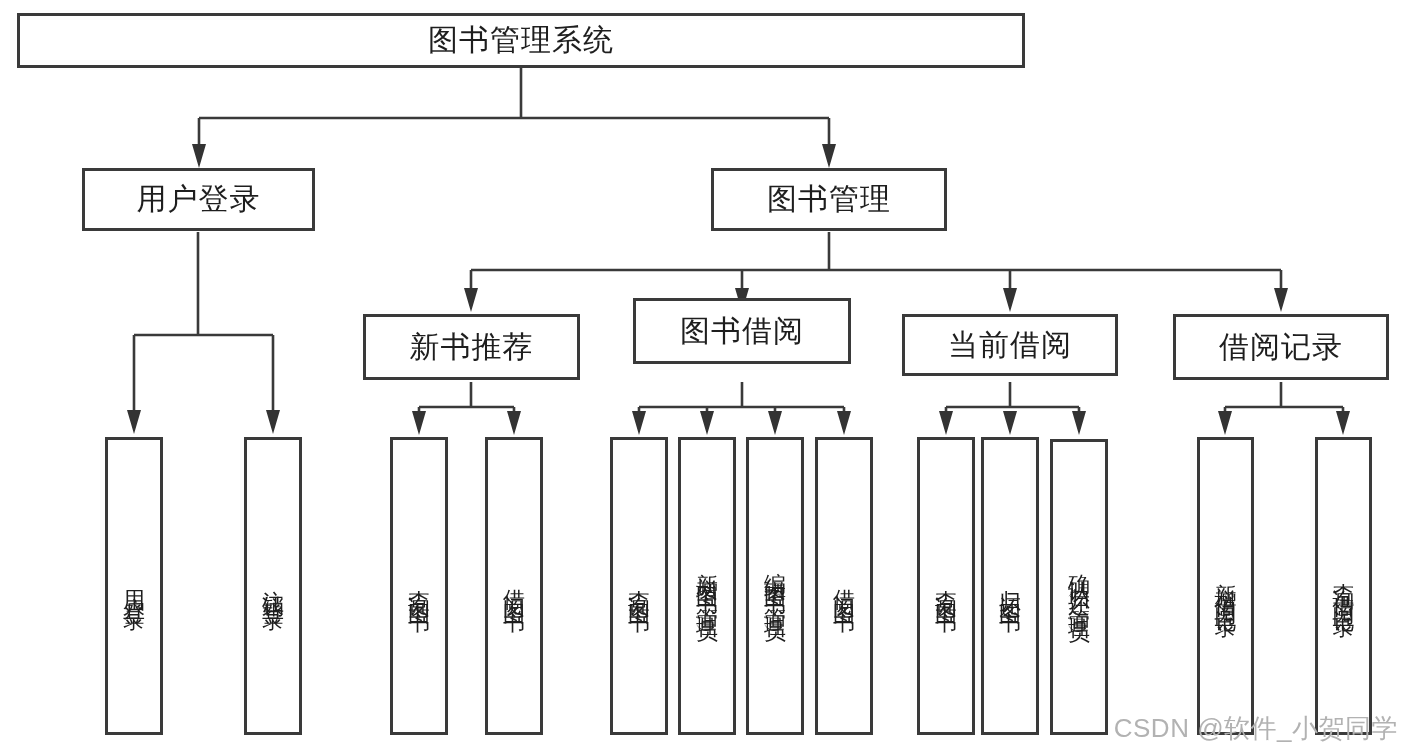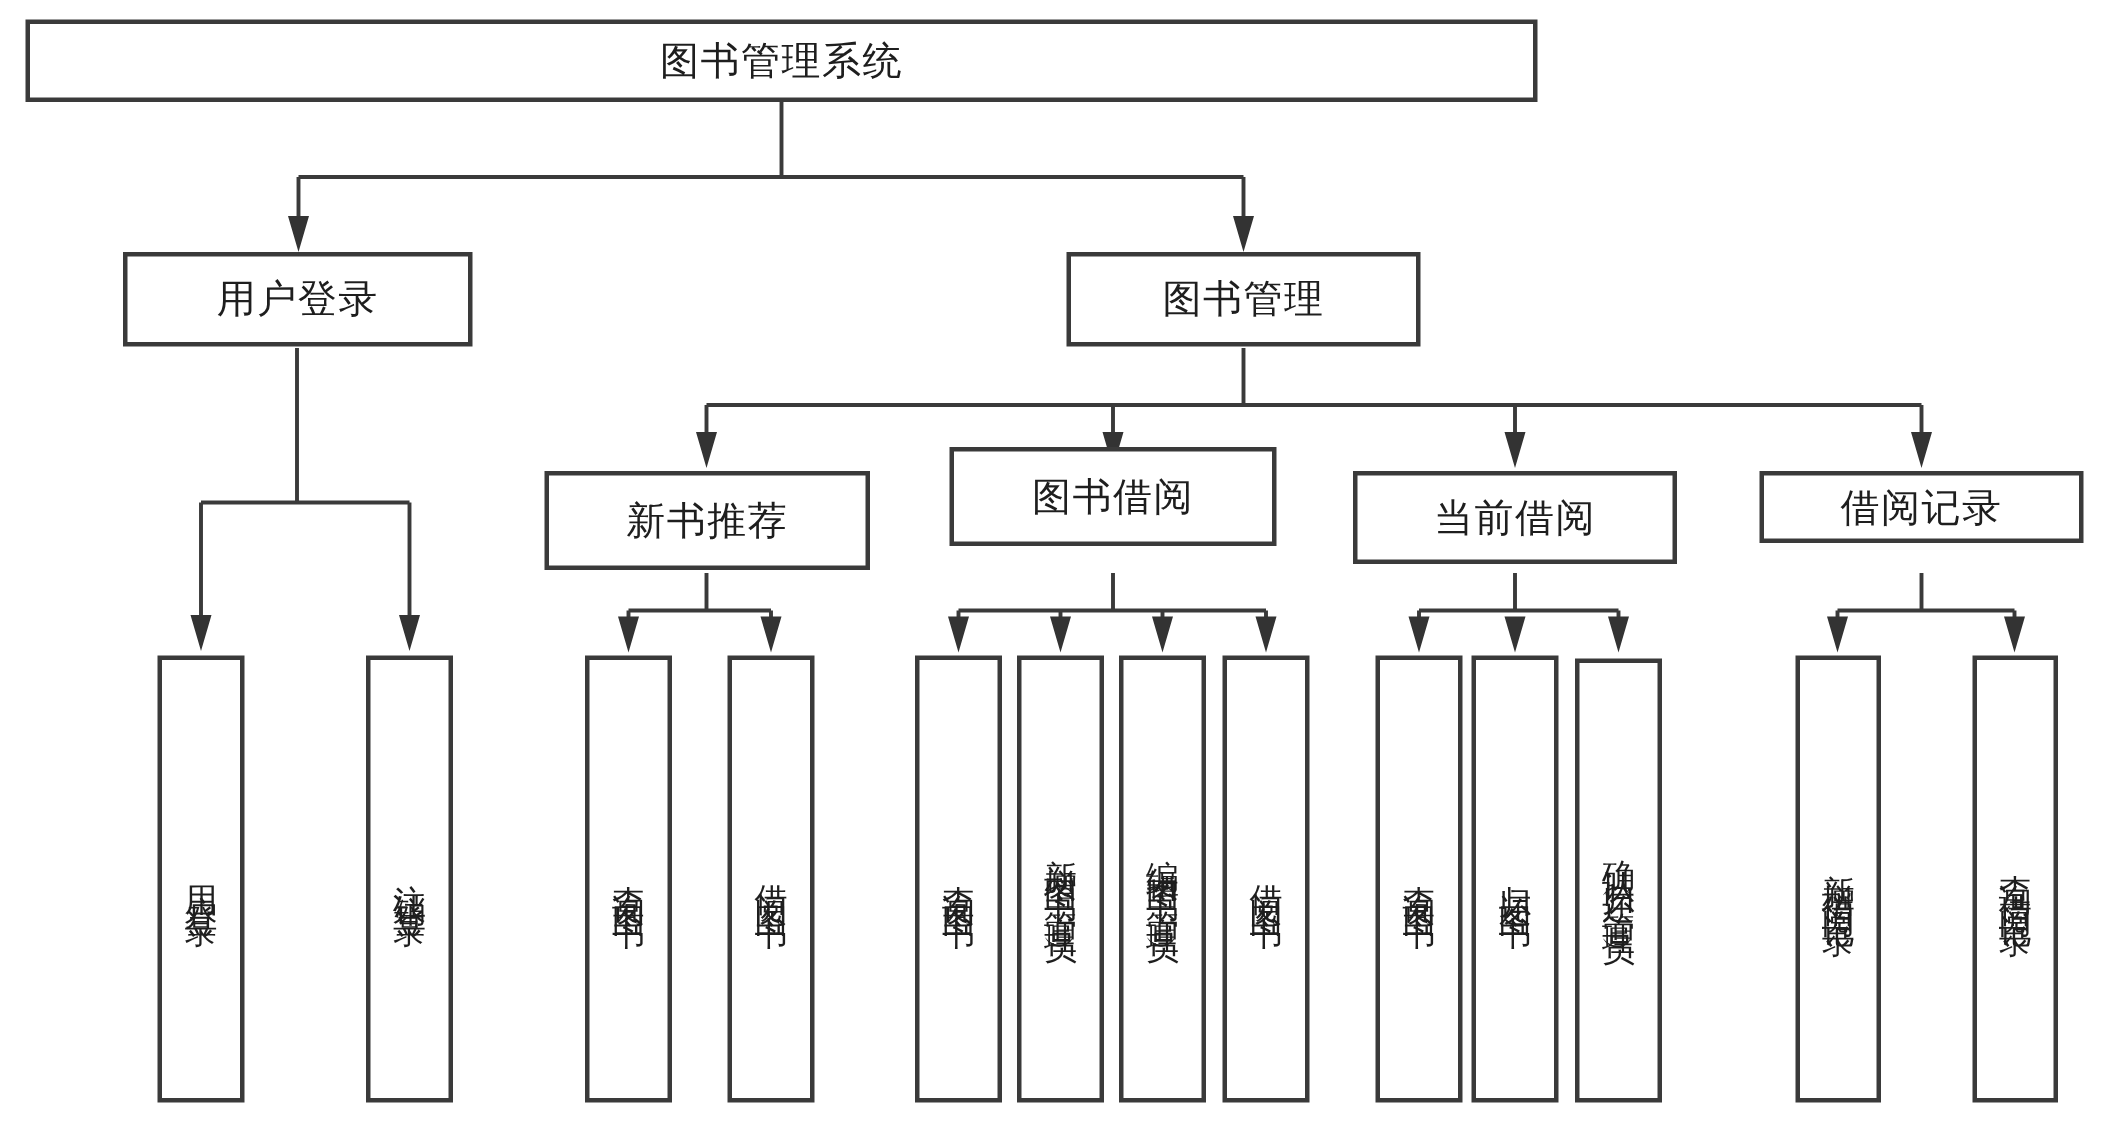--- a/index.html
+++ b/index.html
@@ -16,21 +16,21 @@
     box-sizing: border-box;
     border: 3px solid #3a3a3a;
     background: #ffffff;
     display: flex;
     align-items: center;
     justify-content: center;
     color: #1e1e1e;
     z-index: 2;
   }
   .h-label span {
-    font-size: 26px;
+    font-size: 30px;
     letter-spacing: 1px;
     white-space: nowrap;
   }
   .v-box span {
     writing-mode: vertical-rl;
     text-orientation: upright;
     font-size: 22px;
     letter-spacing: 7px;
     line-height: 1;
   }
@@ -92,21 +92,21 @@
 
   <div class="box h-label" style="left:711px;top:168px;width:236px;height:63px">
     <span>图书管理</span>
   </div>
   <div class="box h-label" style="left:633px;top:298px;width:218px;height:66px">
     <span>图书借阅</span>
   </div>
   <div class="box h-label" style="left:902px;top:314px;width:216px;height:62px">
     <span>当前借阅</span>
   </div>
-  <div class="box h-label" style="left:1173px;top:314px;width:216px;height:48px">
+  <div class="box h-label" style="left:1173px;top:314px;width:216px;height:66px">
     <span>借阅记录</span>
   </div>
 
   <div class="box v-box" style="left:105px;top:437px;width:58px;height:298px">
     <span>用户登录</span>
   </div>
   <div class="box v-box" style="left:244px;top:437px;width:58px;height:298px">
     <span>注销登录</span>
   </div>
 
@@ -140,14 +140,15 @@
     <span>确认归还（管理员）</span>
   </div>
 
   <div class="box v-box" style="left:1197px;top:437px;width:57px;height:298px">
     <span>新增借阅记录</span>
   </div>
   <div class="box v-box" style="left:1315px;top:437px;width:57px;height:298px">
     <span>查询借阅记录</span>
   </div>
 
+  <div class="watermark">CSDN @软件_小贺同学</div>
 
 </div>
 
 </body></html>

